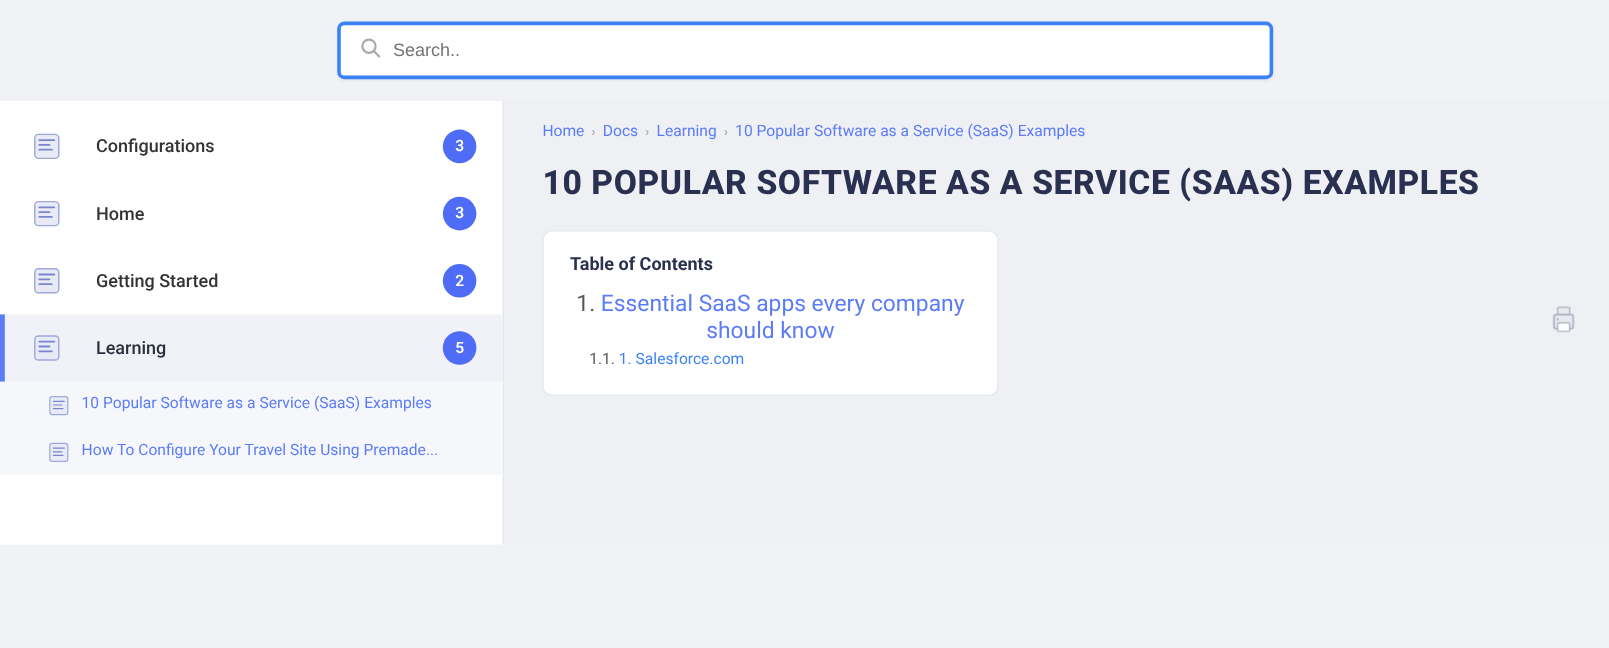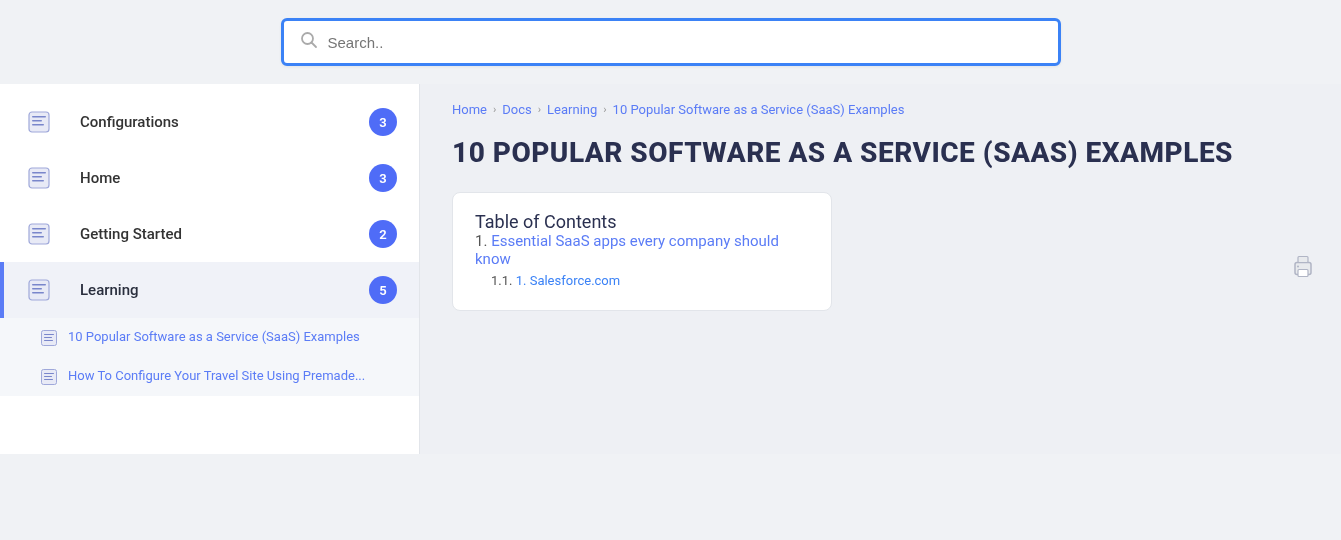--- a/index.html
+++ b/index.html
@@ -165,29 +165,30 @@
 
     
     .toc-card {
       background: #fff;
       border: 1px solid #e2e5ea;
       border-radius: 8px;
       padding: 18px 22px;
       max-width: 380px;
     }
     .toc-title {
-      font-size: 18px;
-      font-weight: 400;
+      font-size: 15px;
+      font-weight: 700;
       color: #2a3050;
-      margin-bottom: 0;
+      margin-bottom: 12px;
     }
     .toc-item {
-      font-size: 15px;
+      font-size: 19px;
       color: #555;
       margin-bottom: 5px;
+      text-align: center;
     }
     .toc-item a {
       color: #5b7cf6;
       text-decoration: none;
     }
     .toc-subitem {
       font-size: 13px;
       color: #555;
       padding-left: 16px;
       margin-bottom: 4px;

